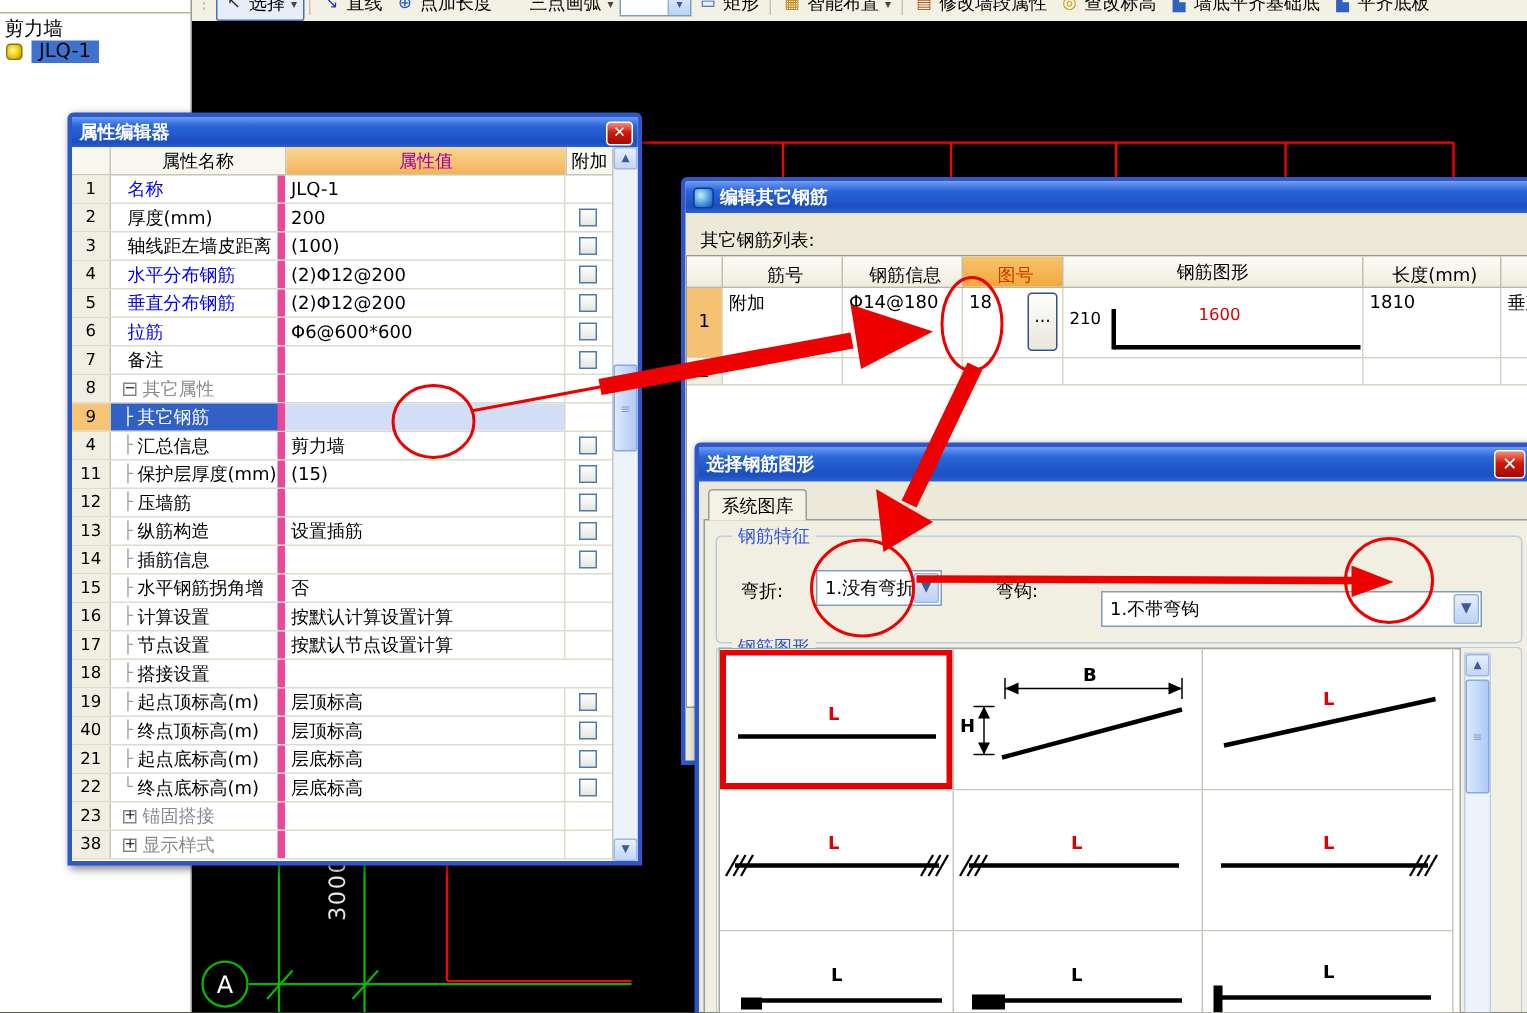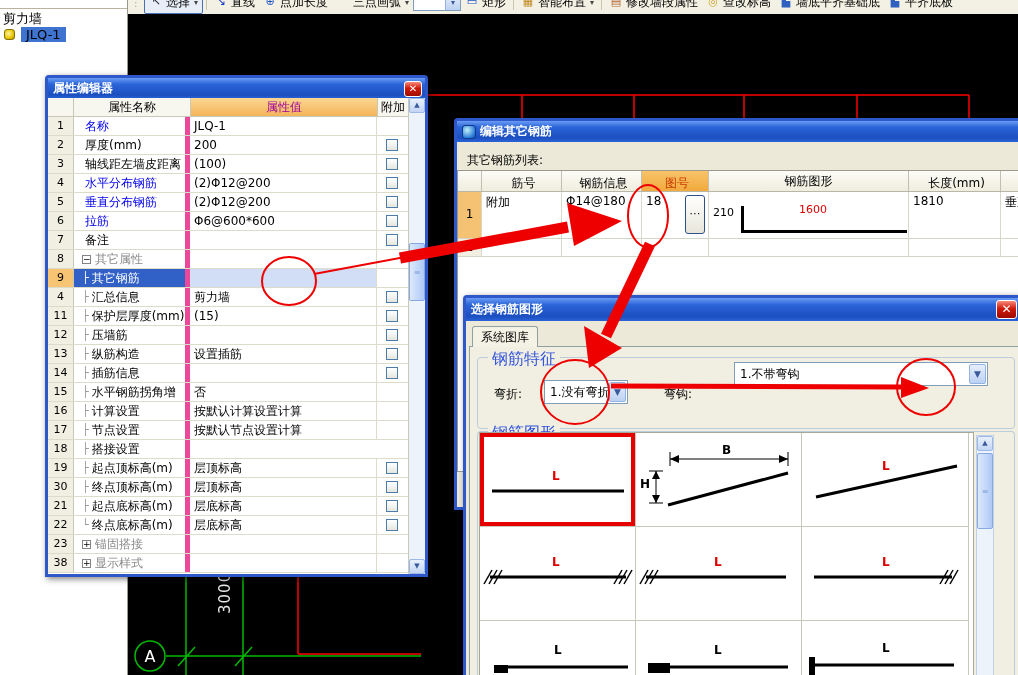--- a/index.html
+++ b/index.html
@@ -104,21 +104,21 @@
 .shp1600{position:absolute;left:90px;top:11px;font-size:11px;color:#E00000;}
 .xpbtn{position:absolute;height:25px;background:linear-gradient(180deg,#FFF,#ECEBE5 60%,#D8D6CC);border:1px solid #3C5A88;border-radius:3px;}
 
 
 .seldlg{left:420px;top:295px;width:560px;height:390px;z-index:3;}
 .seldlg .tbar{height:23px;}
 .seldlg .xbtn{width:21px;height:19px;line-height:17px;font-size:12px;}
 .tab{position:absolute;left:6px;top:28px;width:66px;height:21px;background:#F4F2E4;border:1px solid #91A0A0;border-bottom:none;border-radius:3px 3px 0 0;text-align:center;line-height:20px;font-size:12px;z-index:2;}
 .tabpanel{position:absolute;left:3px;top:48px;width:550px;height:340px;background:#F1EFE1;border:1px solid #91A0A0;}
 .fset{position:absolute;border:1px solid #BBCCDD;border-radius:4px;}
-.fset .lgd{position:absolute;top:-9px;left:10px;background:#F1EFE1;padding:0 4px;color:#3355DD;font-size:16px;}
+.fset .lgd{position:absolute;top:-9px;left:10px;background:#F1EFE1;padding:0 4px;color:#3355DD;font-size:12px;}
 .f1{left:11px;top:59px;width:538px;height:72px;}
 .f2{left:11px;top:133px;width:538px;height:250px;border-bottom:none;}
 .ddlabel{position:absolute;font-size:12px;}
 .dd{position:absolute;height:24px;background:#fff;border:1px solid #7F9DB9;font-size:12px;line-height:22px;padding-left:5px;}
 .dd .dArr{position:absolute;right:1px;top:1px;bottom:1px;width:17px;background:linear-gradient(180deg,#E6EEFB,#BCD1F2);border:1px solid #95B3E0;border-radius:2px;font-size:9px;color:#3A5A9C;text-align:center;line-height:19px;}
 .grid{position:absolute;left:13px;top:134px;width:495px;height:246px;background:#fff;border:1px solid #A8A898;display:grid;grid-template-columns:156px 166px 167px;grid-auto-rows:94px;}
 .gcell{position:relative;border-right:1px solid #C8C8BA;border-bottom:1px solid #C8C8BA;background:#fff;}
 .gcell svg{position:absolute;left:0;top:0;}
 .gcell.selc{box-shadow:inset 0 0 0 4px #E60000;}
 .glab{position:absolute;font-size:12px;font-weight:bold;}
@@ -273,21 +273,21 @@
       <span>选择钢筋图形</span>
       <span class="xbtn">✕</span>
     </div>
     <div class="tab">系统图库</div>
     <div class="tabpanel"></div>
     <div class="fset f1">
       <span class="lgd">钢筋特征</span>
       <span class="ddlabel" style="left:16px;top:28px;">弯折:</span>
       <span class="dd" style="left:66px;top:22px;width:84px;"><span>1.没有弯折</span><span class="dArr">▼</span></span>
       <span class="ddlabel" style="left:186px;top:28px;text-align:center;">弯钩:</span>
-      <span class="dd" style="left:256px;top:4px;width:254px;"><span>1.不带弯钩</span><span class="dArr">▼</span></span>
+      <span class="dd" style="left:256px;top:36px;width:254px;"><span>1.不带弯钩</span><span class="dArr">▼</span></span>
     </div>
     <div class="fset f2">
       <span class="lgd">钢筋图形</span>
     </div>
     <div class="grid">
       <div class="gcell selc">
         <svg width="156" height="94">
             <line x1="12" y1="58" x2="144" y2="58" stroke="#000" stroke-width="3"></line>
           </svg>
         <span class="glab red" style="left:72px;top:36px;">L</span>
@@ -573,21 +573,21 @@
           <span class="cm">
             <i class="tp">├</i>
             <b class="nm">起点顶标高(m)</b>
           </span>
           <span class="cv">层顶标高</span>
           <span class="cx">
             <i class="cb"></i>
           </span>
         </div>
       <div class="pr">
-          <span class="cn">30</span>
+          <span class="cn">40</span>
           <span class="cm">
             <i class="tp">├</i>
             <b class="nm">终点顶标高(m)</b>
           </span>
           <span class="cv">层顶标高</span>
           <span class="cx">
             <i class="cb"></i>
           </span>
         </div>
       <div class="pr">

